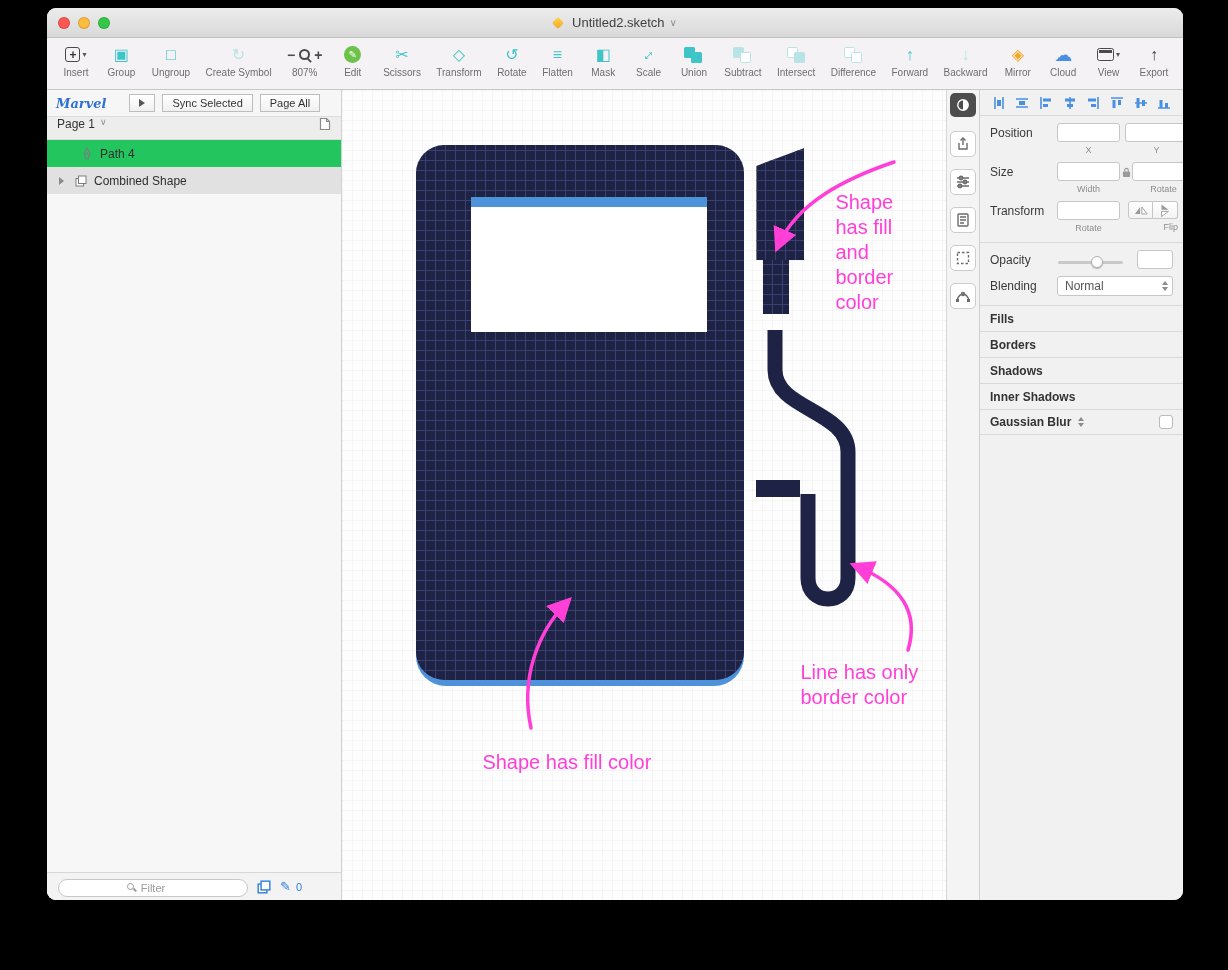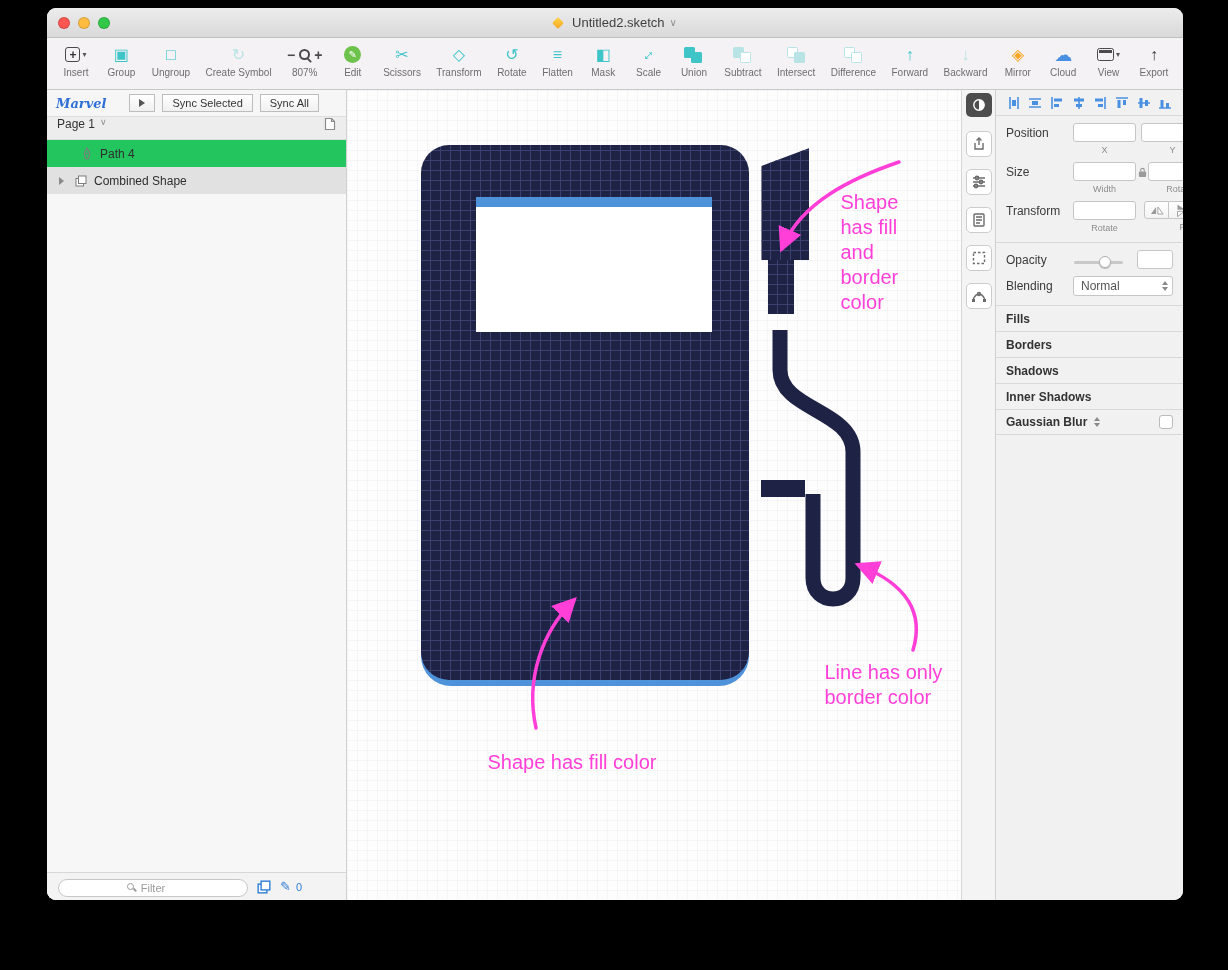--- a/index.html
+++ b/index.html
@@ -91,32 +91,32 @@
   .pump-handle{left:414px;top:58px;width:48px;height:112px;clip-path:polygon(0 16%,100% 0,100% 100%,0 100%)}
   .pump-stem{left:421px;top:170px;width:26px;height:54px}
   svg.overlay{left:0;top:0;width:619px;height:810px}
   .hose{stroke:var(--pump-fill);stroke-width:15;fill:none}
   .connector{fill:var(--pump-fill)}
   .arrow{stroke:var(--pink);stroke-width:3.5;fill:none;stroke-linecap:round}
   #arrowhead path{fill:var(--pink)}
   .ann{color:var(--pink);font-size:20px;line-height:25px;font-weight:400}
   .ann1{left:493px;top:100px;width:88px}
   .ann2{left:140px;top:660px;width:230px}
-  .ann3{left:477px;top:570px;width:152px}
+  .ann3{left:458px;top:570px;width:152px}
 
   
   .strip{width:34px;background:#f4f4f4;border-left:1px solid #d6d6d6;display:flex;flex-direction:column;align-items:center;padding-top:3px;gap:12px}
   .tab-dark{width:26px;height:24px;background:#4d4d4d;border-radius:5px;display:flex;align-items:center;justify-content:center;margin-bottom:2px}
   .strip-btn{width:26px;height:26px;background:#fff;border:1px solid #ccc;border-radius:5px;display:flex;align-items:center;justify-content:center}
   .st{width:16px;height:16px}
   .st path,.st rect,.st circle{stroke:#6b6b6b;stroke-width:1.4;fill:none}
   .st .fl{fill:#6b6b6b;stroke:none}
 
   
-  .inspector{width:188px;background:#f1f1f1;border-left:1px solid #cfcfcf;font-size:12px;color:#3a3a3a}
+  .inspector{width:204px;background:#f1f1f1;border-left:1px solid #cfcfcf;font-size:12px;color:#3a3a3a}
   .align-row{height:26px;display:flex;align-items:center;justify-content:space-around;padding:0 7px;border-bottom:1px solid #d9d9d9}
   .al{width:14px;height:14px}
   .al .s{stroke:#4a90e2;stroke-width:1.6;fill:none}
   .al .f{fill:#4a90e2}
   .insp-row{display:flex;align-items:flex-start;padding:7px 10px 0 10px}
   .insp-label{width:62px;padding-top:3px;flex:none}
   .fld-col{display:flex;flex-direction:column;align-items:center;margin-left:5px}
   .fld{width:63px;height:19px;border:1px solid #c6c6c6;border-radius:3px;background:#fff;font-size:11px;padding:0 4px;outline:none;font-family:"Liberation Sans",sans-serif}
   .fld.small{width:36px;margin-left:6px}
   .sub{font-size:9px;color:#8d8d8d;margin-top:3px}
@@ -291,21 +291,21 @@
 
   <div class="main">
 
     <div class="sidebar">
       <div class="marvel-row">
         <span class="marvel">Marvel</span>
         <span class="sbtn play-btn">
               <span class="play-tri"></span>
             </span>
         <span class="sbtn">Sync Selected</span>
-        <span class="sbtn">Sync All</span>
+        <span class="sbtn">Page All</span>
       </div>
       <div class="page-row">
         <span>Page 1</span>
         <span class="page-chev">∨</span>
         <span class="page-ico">
           <svg width="12" height="14" viewBox="0 0 12 14">
                 <path d="M1.5 1.5h6L10.5 4.5v8h-9z" fill="#fff" stroke="#8a8a8a" stroke-width="1.2"></path>
                 <path d="M7.5 1.5v3h3" fill="none" stroke="#8a8a8a" stroke-width="1.2"></path>
               </svg>
         </span>

